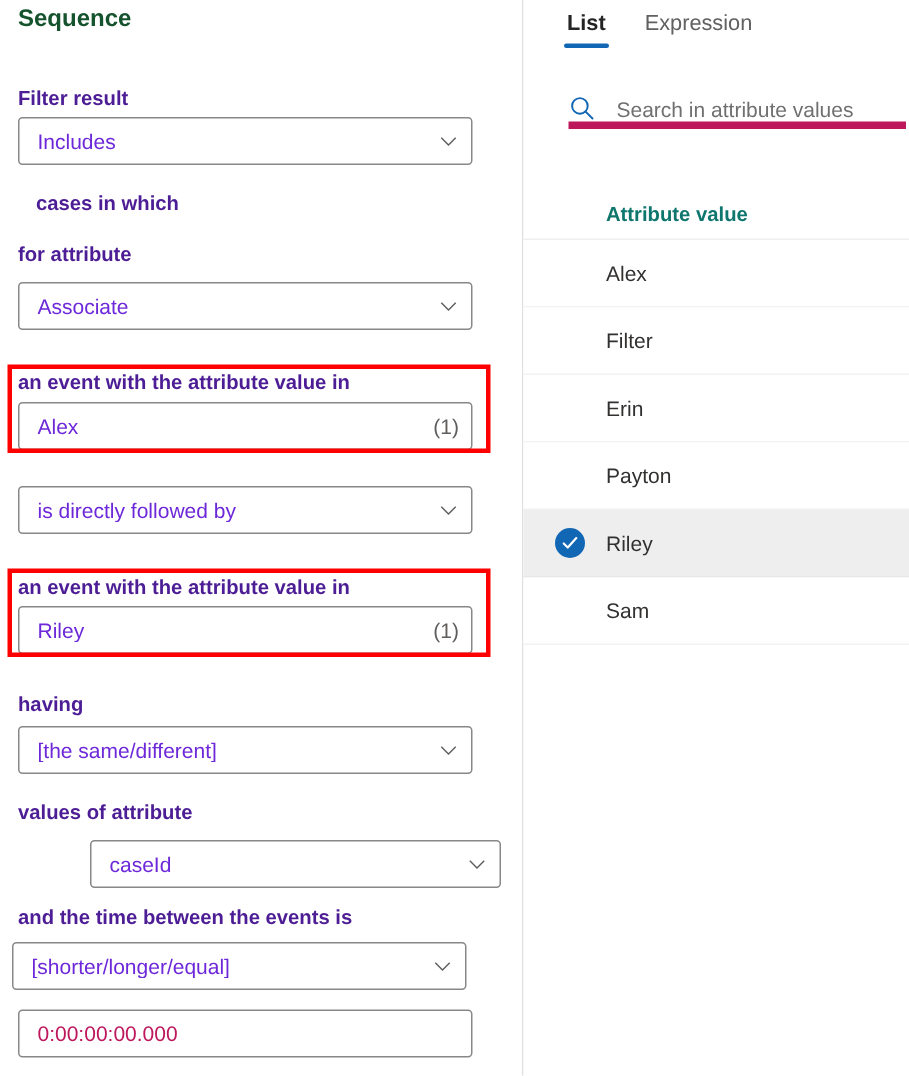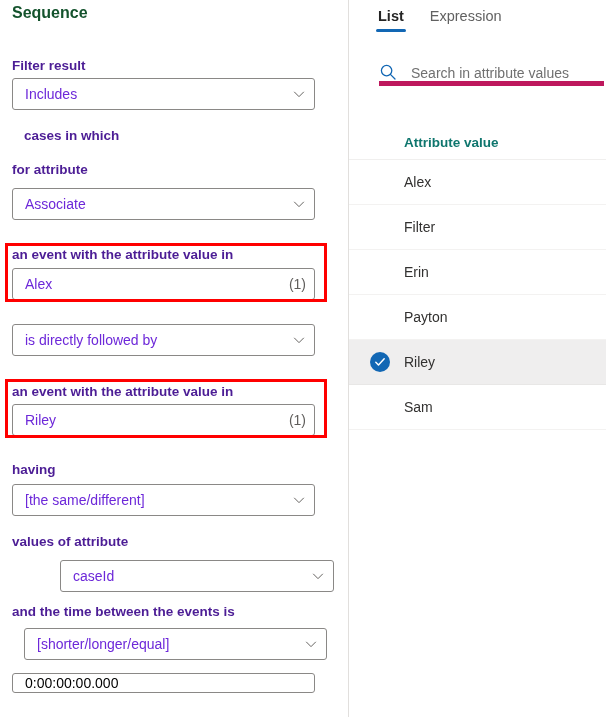--- a/index.html
+++ b/index.html
@@ -129,34 +129,34 @@
   .lbl-event-2 { left: 12px; top: 384px; }
   .fld-event-2 { left: 12px; top: 404px; width: 303px; }
 
   .lbl-having   { left: 12px; top: 462px; }
   .fld-having   { left: 12px; top: 484px; width: 303px; }
 
   .lbl-values   { left: 12px; top: 534px; }
   .fld-values   { left: 12px; top: 560px; width: 274px; margin-left: 48px; }
 
   .lbl-time     { left: 12px; top: 604px; }
-  .fld-time-op  { left: 24px; top: 628px; width: 303px; }
+  .fld-time-op  { left: 8px; top: 628px; width: 303px; }
   .fld-duration { left: 12px; top: 673px; width: 303px; }
 
   .plain-input {
     box-sizing: border-box;
-    height: 20px;
+    height: 32px;
     border: 1px solid #8a8886;
     border-radius: 3px;
     background: #ffffff;
     display: flex;
     align-items: center;
     padding: 0 12px;
     font-size: 14px;
-    color: #000000;
+    color: #be185d;
   }
 
   
   .tabs {
     position: absolute;
     left: 27px;
     top: 0;
     height: 36px;
     display: flex;
     align-items: center;

